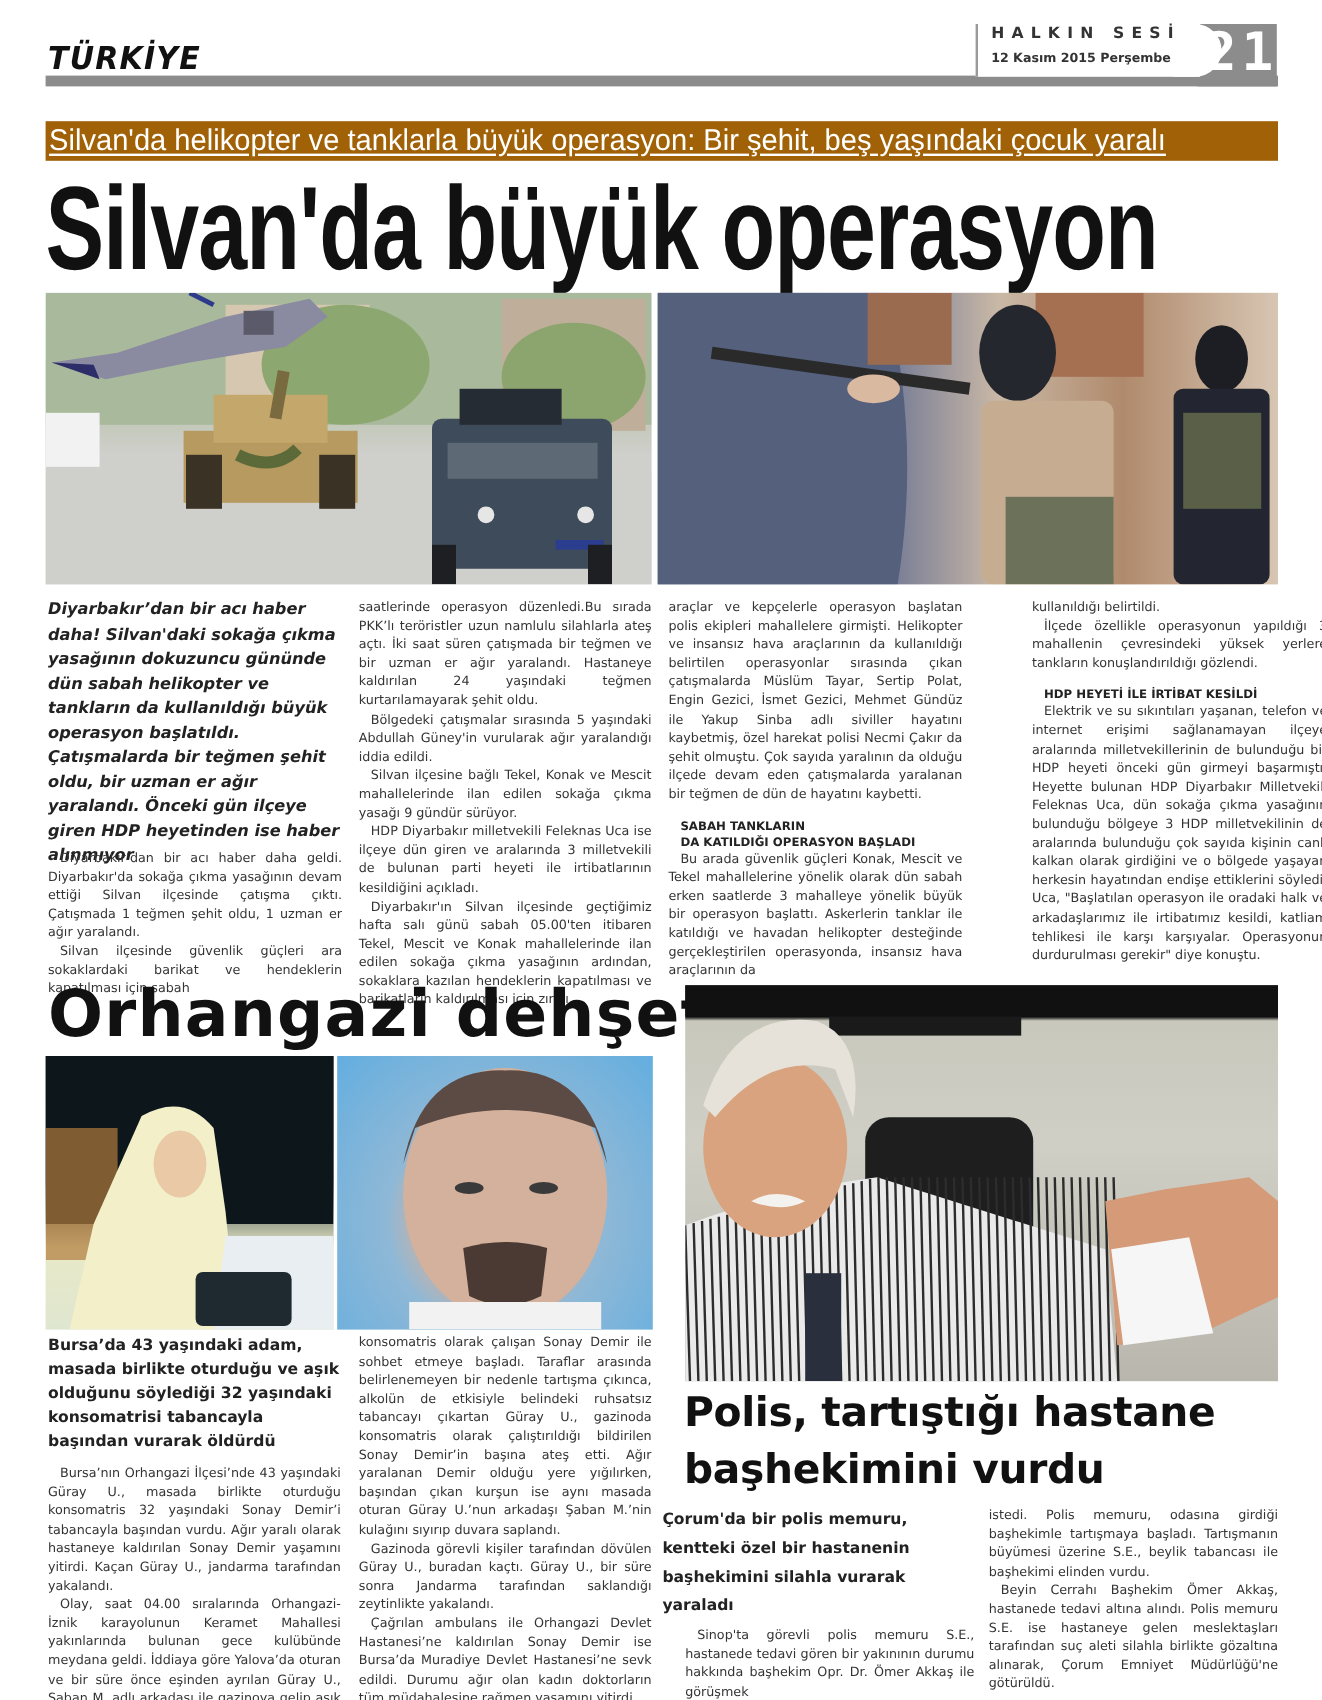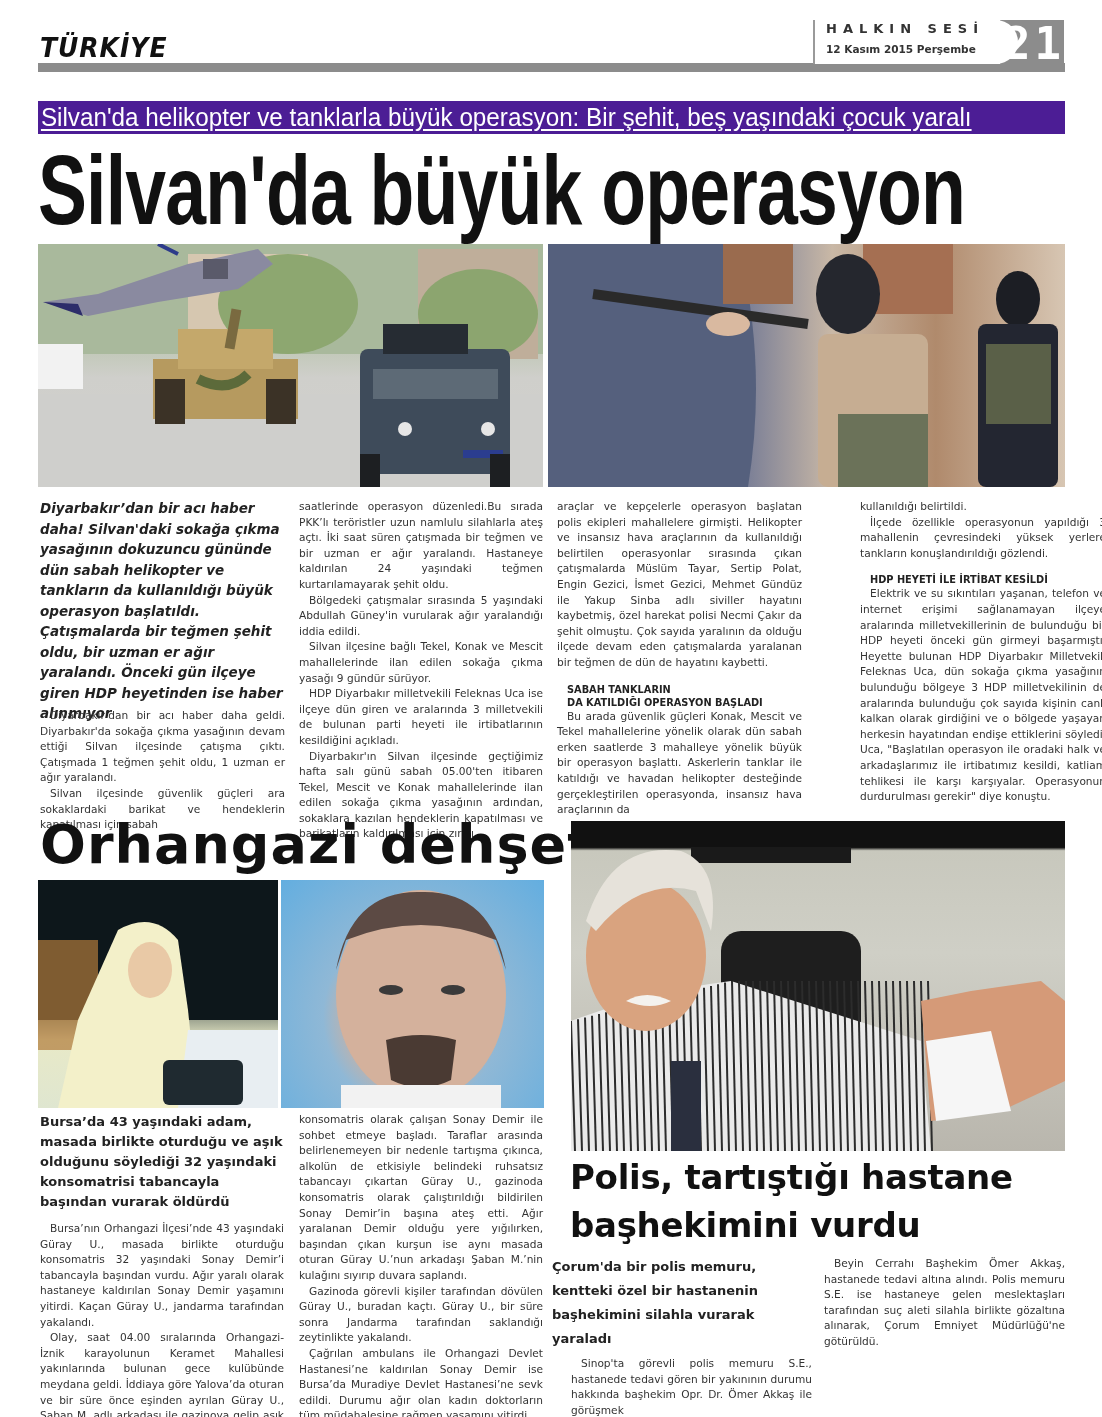--- a/index.html
+++ b/index.html
@@ -8,21 +8,21 @@
   
   #section-title{left:40px;top:34px;font-family:"DejaVu Sans",sans-serif;font-weight:bold;font-style:italic;font-size:25px;letter-spacing:1px;color:#111;transform:scaleY(1.05);}
   #header-bar{left:38px;top:63px;width:1027px;height:9px;background:#8c8c8c;}
   #masthead-box{left:813px;top:20px;width:185px;height:44px;border-left:2px solid #9a9a9a;background:#fff;}
   #paper-name{left:826px;top:21px;font-family:"DejaVu Sans",sans-serif;font-weight:bold;font-size:13px;letter-spacing:6px;color:#333;}
   #issue-date{left:826px;top:43px;font-family:"DejaVu Sans",sans-serif;font-weight:bold;font-size:10.5px;color:#333;}
   #page-tab{left:998px;top:20px;width:66px;height:52px;background:#8c8c8c;}
   #page-tab-curve{left:978px;top:20px;width:40px;height:44px;background:#fff;border-radius:0 22px 22px 0;}
   #page-number{left:1004px;top:18px;font-family:"DejaVu Sans Mono",monospace;font-weight:bold;font-size:44px;color:#fff;letter-spacing:4px;}
   
-  #kicker{left:38px;top:101px;width:1027px;height:33px;background:#4c1d95;color:#fff;font-family:"Liberation Sans",sans-serif;font-size:25px;line-height:32px;white-space:nowrap;overflow:hidden;}
+  #kicker{left:38px;top:101px;width:1027px;height:33px;background:#a16207;color:#fff;font-family:"Liberation Sans",sans-serif;font-size:25px;line-height:32px;white-space:nowrap;overflow:hidden;}
   #kicker span{display:inline-block;padding-left:3px;text-decoration:underline;text-underline-offset:3px;transform:scaleX(0.97);transform-origin:left;}
   #main-headline{left:38px;top:136px;width:1030px;font-family:"Liberation Sans",sans-serif;font-weight:bold;font-size:94px;line-height:104px;color:#111;white-space:nowrap;letter-spacing:-1px;transform:scaleX(0.78) scaleY(1.05);transform-origin:left top;}
   
   .photo{position:absolute;overflow:hidden;}
   #photo-tank{left:38px;top:244px;width:505px;height:243px;background:linear-gradient(180deg,#c9d4c4 0%,#b7c3a9 35%,#cfcfcb 55%,#d4d2cf 100%);}
   #photo-soldiers{left:548px;top:244px;width:517px;height:243px;background:linear-gradient(90deg,#5b6683 0%,#6a7393 35%,#c9b8a6 55%,#b08a6c 75%,#d7c6b3 100%);}
   #photo-woman{left:38px;top:880px;width:240px;height:228px;background:linear-gradient(180deg,#0b1418 0%,#12232a 45%,#e8e9c7 70%,#dfe6d0 100%);}
   #photo-man{left:281px;top:880px;width:263px;height:228px;background:radial-gradient(ellipse at 50% 60%,#d9b8a3 0%,#d3b09b 28%,#8fb8d6 48%,#63aee0 100%);}
   #photo-doctor{left:571px;top:821px;width:494px;height:330px;background:linear-gradient(180deg,#111 0%,#111 8%,#c8c8bd 9%,#cfcfc6 40%,#b9b6ad 100%);}
   
@@ -244,14 +244,15 @@
     <path d="M350 180 L400 170 L470 160 L494 180 L494 260 L430 290 L360 300 Z" fill="#d59a78"></path>
     <path d="M355 220 L420 210 L440 290 L365 300 Z" fill="#f6f6f6"></path>
   </svg>
 </div>
 <div class="abs" id="a3-headline">Polis, tartıştığı hastane başhekimini vurdu</div>
 <div class="lead" id="a3-lead">Çorum'da bir polis memuru, kentteki özel bir hastanenin başhekimini silahla vurarak yaraladı</div>
 <div class="body" id="a3-col1">
   <p>Sinop'ta görevli polis memuru S.E., hastanede tedavi gören bir yakınının durumu hakkında başhekim Opr. Dr. Ömer Akkaş ile görüşmek</p>
 </div>
 <div class="body" id="a3-col2">
+  <p class="noind">istedi. Polis memuru, odasına girdiği başhekimle tartışmaya başladı. Tartışmanın büyümesi üzerine S.E., beylik tabancası ile başhekimi elinden vurdu.</p>
   <p>Beyin Cerrahı Başhekim Ömer Akkaş, hastanede tedavi altına alındı. Polis memuru S.E. ise hastaneye gelen meslektaşları tarafından suç aleti silahla birlikte gözaltına alınarak, Çorum Emniyet Müdürlüğü'ne götürüldü.</p>
 </div>
 
 </body></html>

